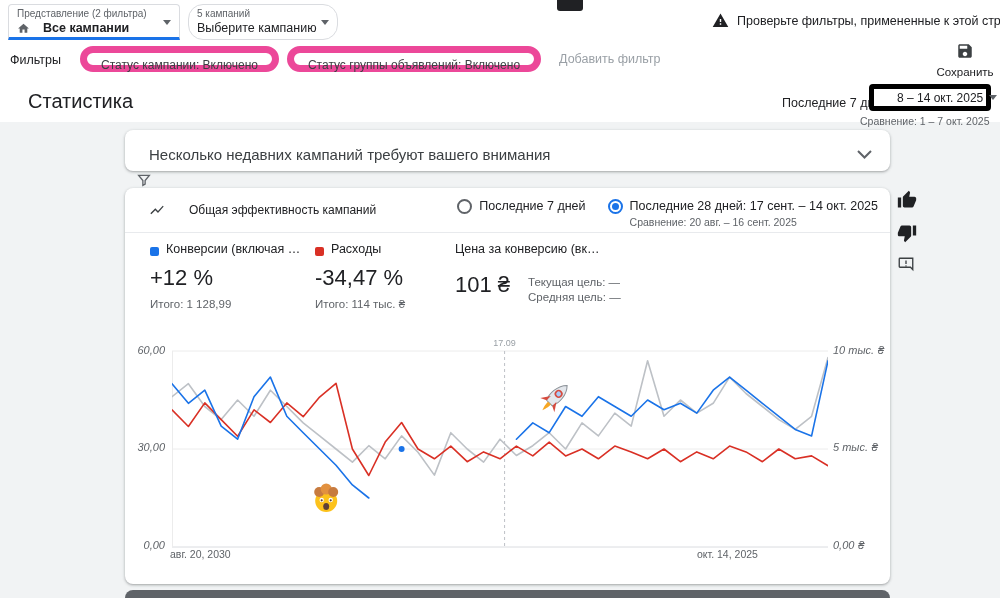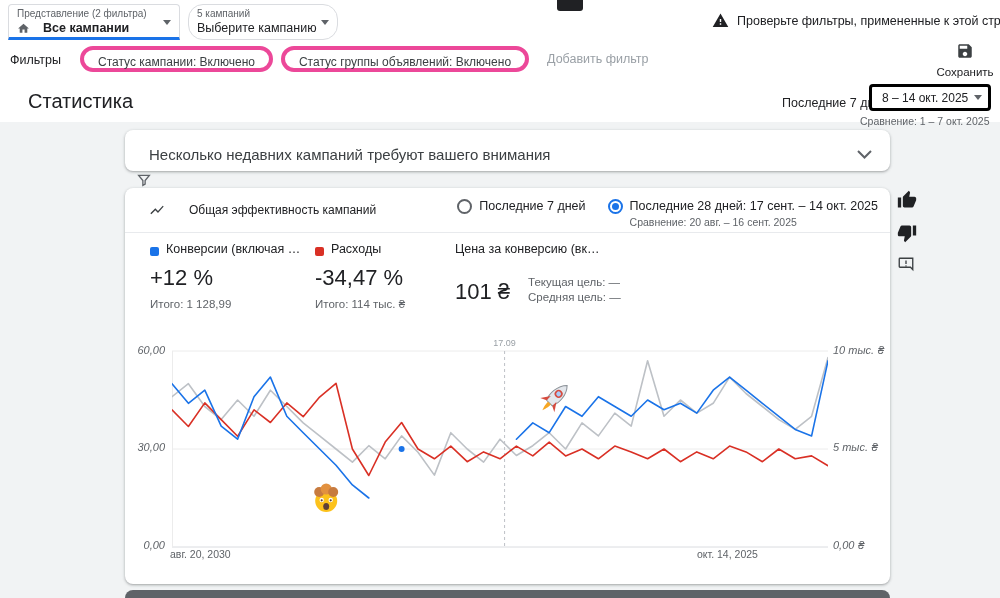--- a/index.html
+++ b/index.html
@@ -18,31 +18,31 @@
   .view-box .sel-value{font-weight:bold;}
   .caret{width:0;height:0;border-left:4px solid transparent;border-right:4px solid transparent;border-top:5px solid #5f6368;}
   .sel-caret{position:absolute;right:8px;top:15px;}
   .artifact{position:absolute;left:557px;top:0;width:26px;height:11px;background:#202124;border-radius:0 0 3px 3px;}
 
   .warn{position:absolute;left:712px;top:12px;display:flex;align-items:center;gap:8px;font-size:12.5px;color:#202124;white-space:nowrap;}
 
   
   .filters-title{position:absolute;left:10px;top:53px;font-size:12.5px;color:#202124;}
   .chips{position:absolute;left:80px;top:46px;display:flex;gap:8px;align-items:center;}
-  .chip{height:26px;line-height:24px;border:4px solid #ec4899;border-radius:14px;padding:0 14px;
+  .chip{height:26px;line-height:24px;border:7px solid #ec4899;border-radius:14px;padding:0 14px;
         font-size:12px;color:#3c4043;background:#fff;box-sizing:border-box;white-space:nowrap;text-align:center;}
   .add-filter{font-size:12.5px;color:#9aa0a6;margin-left:10px;white-space:nowrap;}
   .save-block{position:absolute;left:933px;top:42px;width:64px;text-align:center;}
   .save-block .lbl{font-size:11.5px;color:#202124;margin-top:2px;}
 
   
   .page-title{position:absolute;left:28px;top:90px;font-size:20px;font-weight:400;color:#202124;}
   .range-preset{position:absolute;left:782px;top:96px;font-size:12.5px;color:#202124;white-space:nowrap;}
-  .date-box{position:absolute;left:869px;top:84px;width:122px;height:27px;border:3px solid #000000;border-radius:4px;
-            background:#fff;box-sizing:border-box;display:flex;align-items:center;padding:0 10px;gap:6px;}
+  .date-box{position:absolute;left:869px;top:84px;width:122px;height:27px;border:5px solid #000000;border-radius:4px;
+            background:#fff;box-sizing:border-box;display:flex;align-items:center;padding:0 23px;gap:6px;}
   .date-box .txt{font-size:12px;white-space:nowrap;flex:1;}
   .range-cmp{position:absolute;left:860px;top:115px;font-size:10.5px;color:#5f6368;white-space:nowrap;}
 
   
   .card{position:absolute;background:#fff;border-radius:8px;
         box-shadow:0 1px 2px rgba(60,64,67,.3),0 1px 3px 1px rgba(60,64,67,.12);}
   .alert-card{left:125px;top:130px;width:765px;height:41px;display:flex;align-items:center;
               padding:8px 18px 0 24px;box-sizing:border-box;}
   .alert-card .txt{flex:1;font-size:15px;color:#3c4043;}
   .funnel{position:absolute;left:136px;top:172px;}
@@ -57,21 +57,21 @@
   .radio.selected .dot{width:7px;height:7px;border-radius:50%;background:#1a73e8;}
   .radio-sub{font-size:10.5px;color:#5f6368;margin-top:3px;}
 
   .metric{position:absolute;top:54px;}
   .m1{left:25px;} .m2{left:190px;} .m3{left:330px;}
   .metric-head{display:flex;align-items:flex-end;gap:7px;font-size:12.5px;color:#202124;white-space:nowrap;}
   .legend{width:9px;height:9px;border-radius:2px;flex:none;}
   .legend-blue{background:#1a73e8;} .legend-red{background:#d93025;}
   .metric-value{font-size:22px;color:#202124;margin-top:9px;}
   .metric-total{font-size:11.5px;color:#5f6368;margin-top:7px;}
-  .m3-row{display:flex;align-items:flex-end;}
+  .m3-row{display:flex;align-items:center;}
   .goals{margin:19px 0 0 18px;font-size:11.5px;color:#5f6368;line-height:15px;white-space:nowrap;}
 
   
   .ytick{position:absolute;font-size:11px;color:#5f6368;white-space:nowrap;font-style:italic;}
   .ytl{left:0;width:40px;text-align:right;}
   .ytr{left:708px;}
   .t1{top:156px;} .t2{top:253px;} .t3{top:351px;}
   .xtick{position:absolute;top:360px;font-size:10.5px;color:#5f6368;white-space:nowrap;}
   .xt1{left:45px;} .xt2{left:572px;}
   #chart-plot{position:absolute;left:47px;top:149px;}

